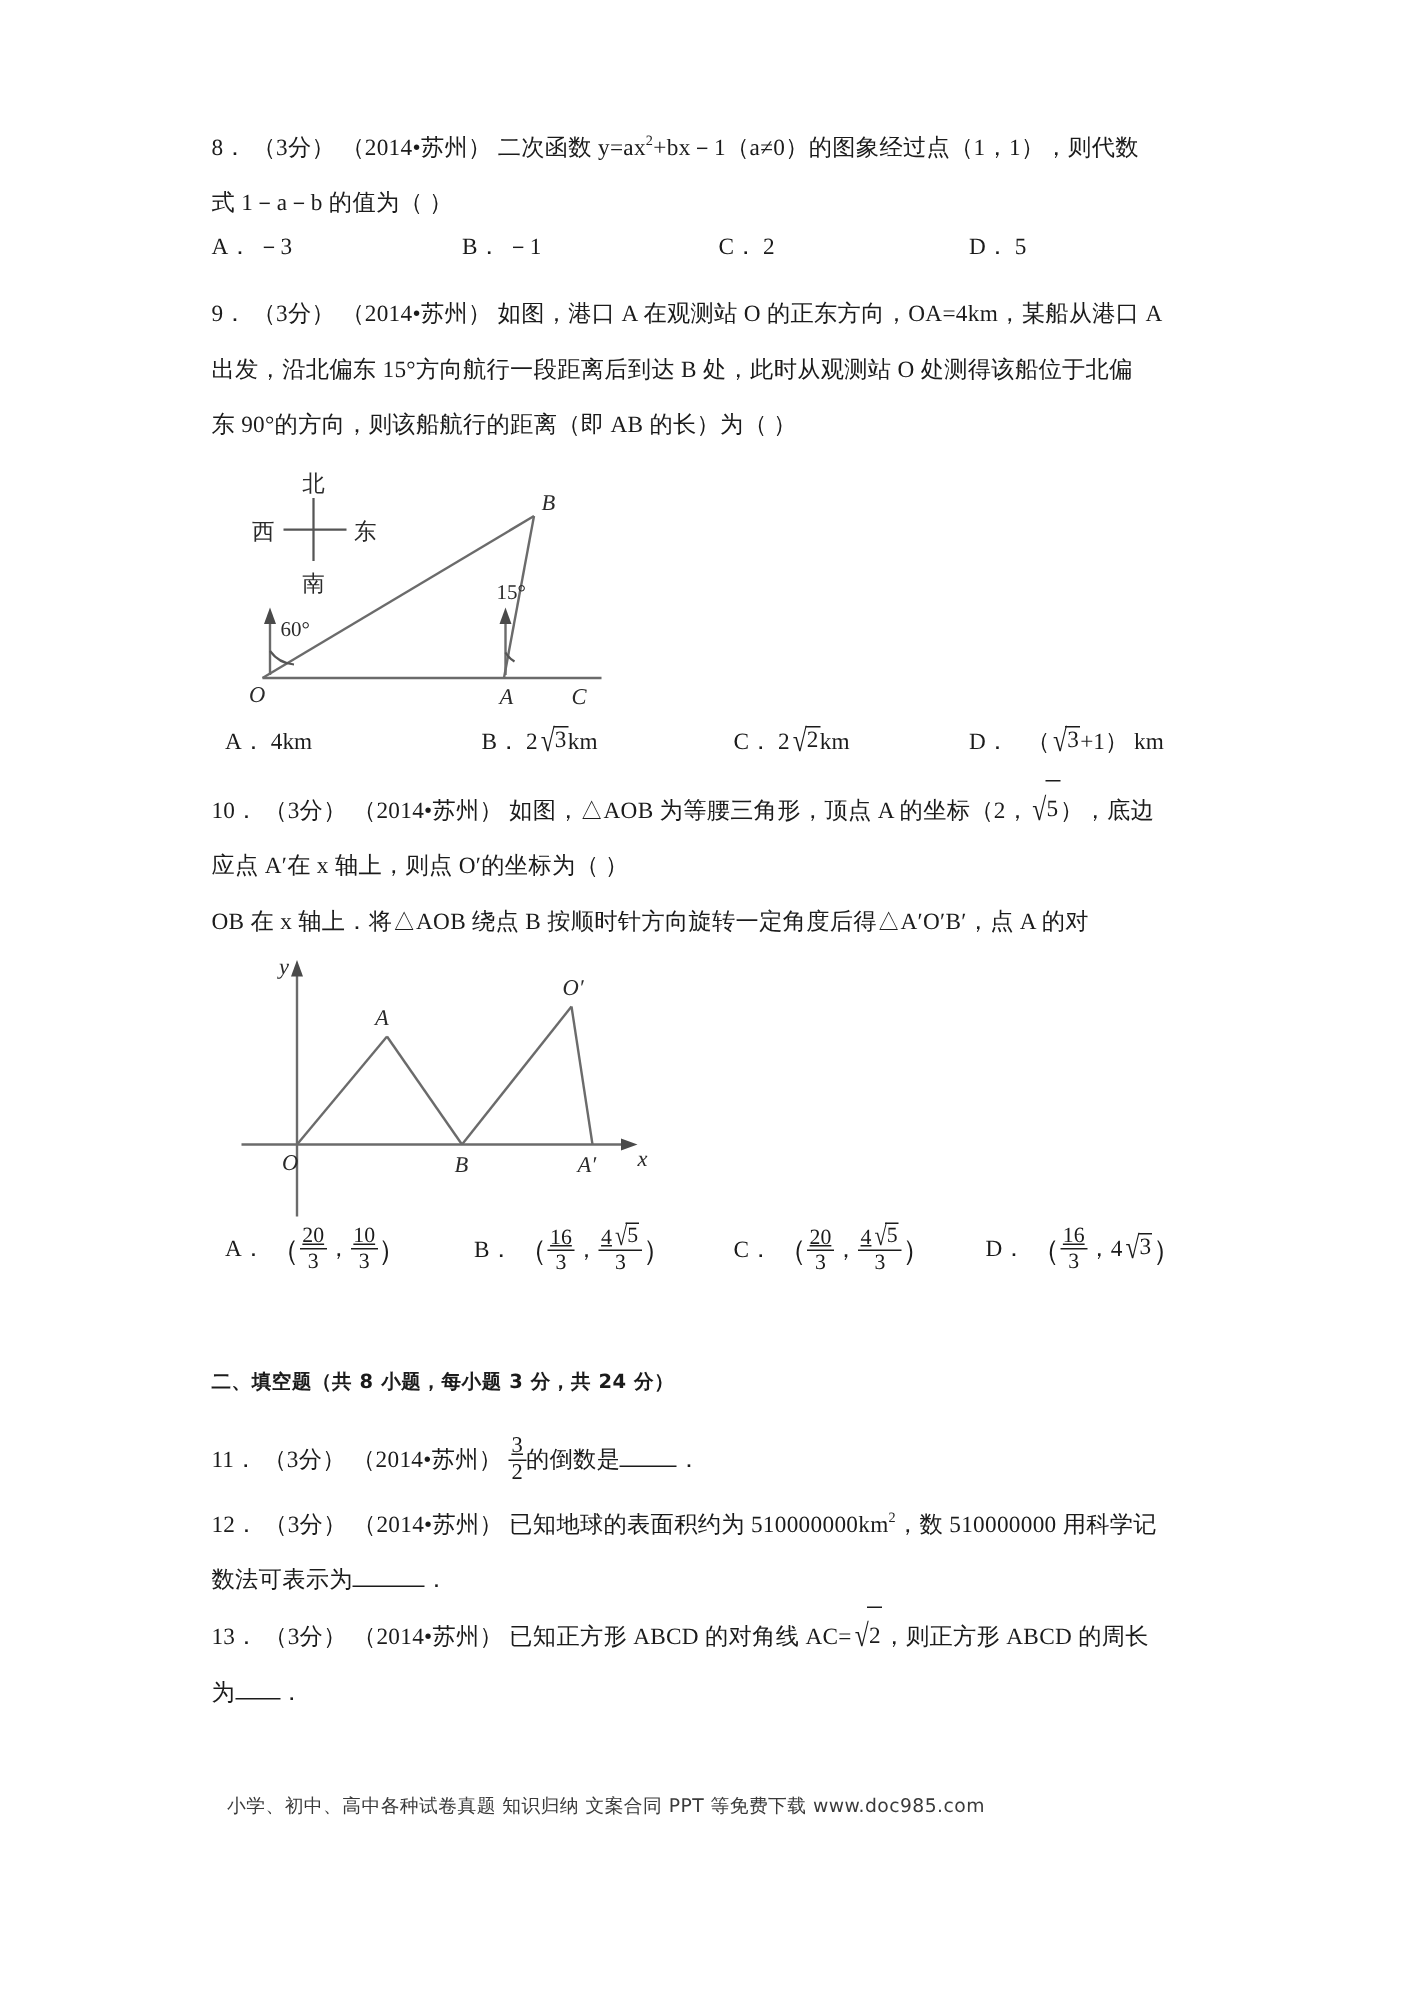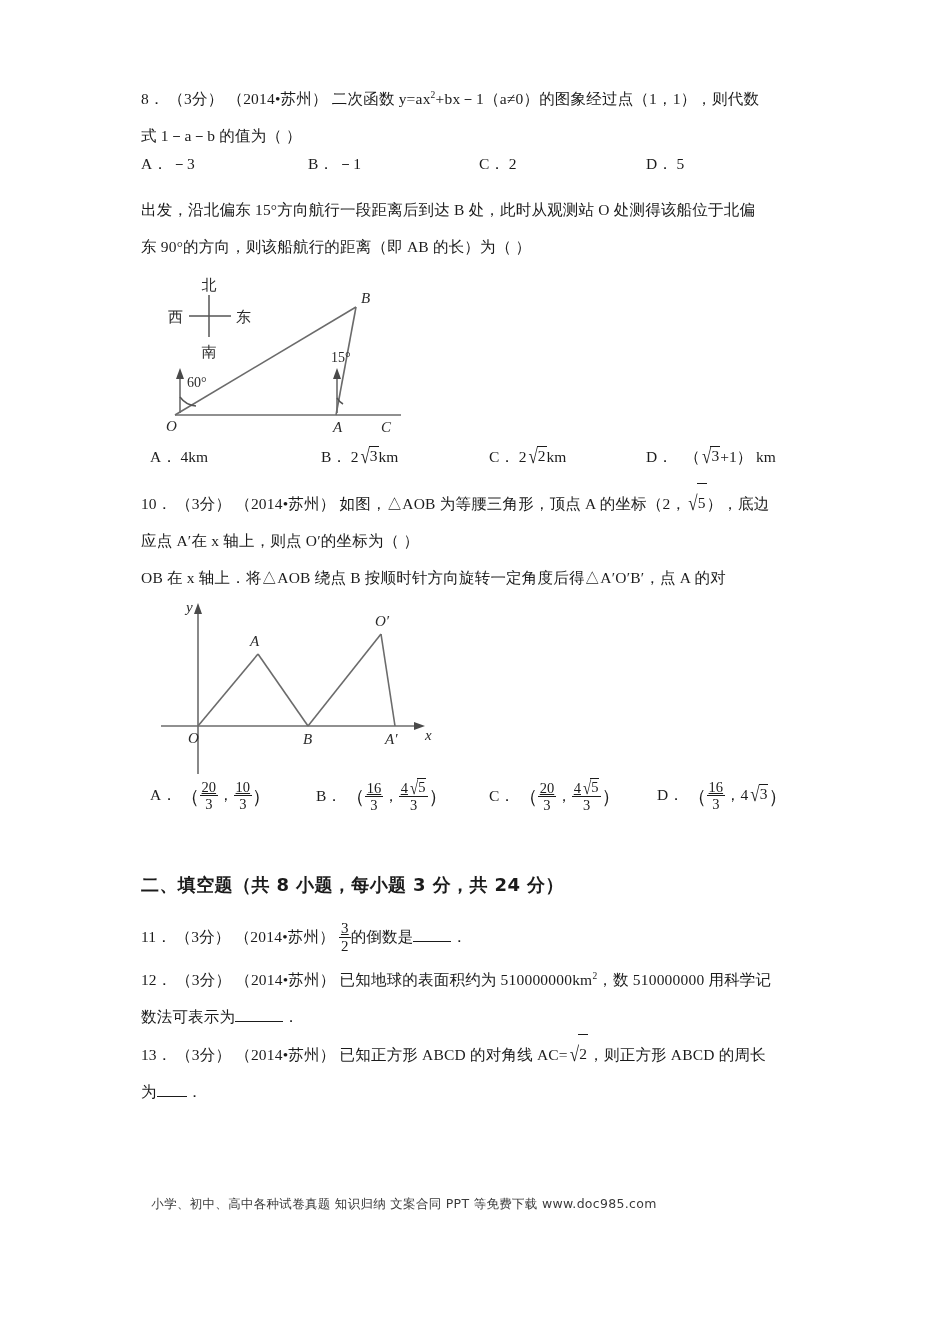--- a/index.html
+++ b/index.html
@@ -39,21 +39,21 @@
   .frac .botn{display:block;padding:0 2px;border-top:1px solid #1b1b1b;}
   .paren{font-size:19px;vertical-align:middle;}
 
   .blank{display:inline-block;border-bottom:1px solid #1b1b1b;vertical-align:baseline;}
   .b3{width:30px;}
   .b4{width:38px;}
   .b5{width:48px;}
 
   .section-head{
     font-family:"DejaVu Sans", sans-serif;
-    font-weight:bold;font-size:18px;letter-spacing:0.4px;
+    font-weight:bold;font-size:13px;letter-spacing:0.4px;
   }
 
   .figwrap{position:relative;}
 
   .footer{
     position:absolute;left:0;top:1196px;width:808px;text-align:center;
     font-family:"DejaVu Sans", sans-serif;
     font-size:12.5px;color:#3a3a3a;letter-spacing:0.3px;
   }
 
@@ -92,20 +92,26 @@
           <span>2</span>
         </div>
         <div class="opt" style="left:505px;">
           <span class="lab">D．</span>
           <span>5</span>
         </div>
       </div>
     </div>
 
     <div class="qblock">
+      <div class="qline">
+        <span class="num">9．</span>
+        <span>（3分）</span>
+        <span>（2014•苏州）</span>
+        <span>如图，港口 A 在观测站 O 的正东方向，OA=4km，某船从港口 A</span>
+      </div>
       <div class="qline">出发，沿北偏东 15°方向航行一段距离后到达 B 处，此时从观测站 O 处测得该船位于北偏</div>
       <div class="qline">东 90°的方向，则该船航行的距离（即 AB 的长）为（      ）</div>
 
       <div class="figwrap" style="height:182px;">
         <svg width="300" height="182" viewBox="0 0 300 182" style="position:absolute;left:12px;top:0;">
 
           <line class="gl2" x1="56" y1="30" x2="56" y2="72"></line>
           <line class="gl2" x1="36" y1="51" x2="78" y2="51"></line>
           <text class="cjk" x="56" y="25" text-anchor="middle">北</text>
           <text class="cjk" x="30" y="57" text-anchor="end">西</text>

